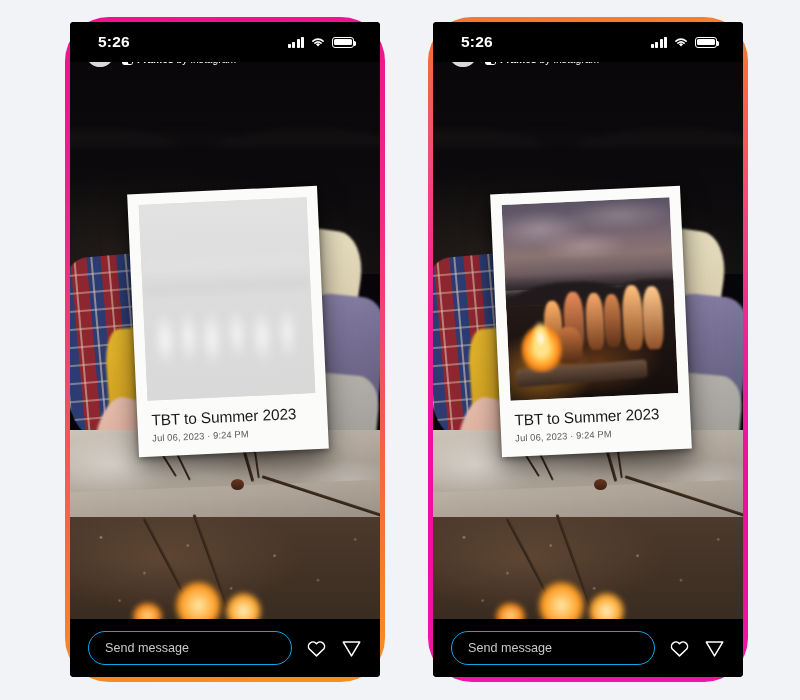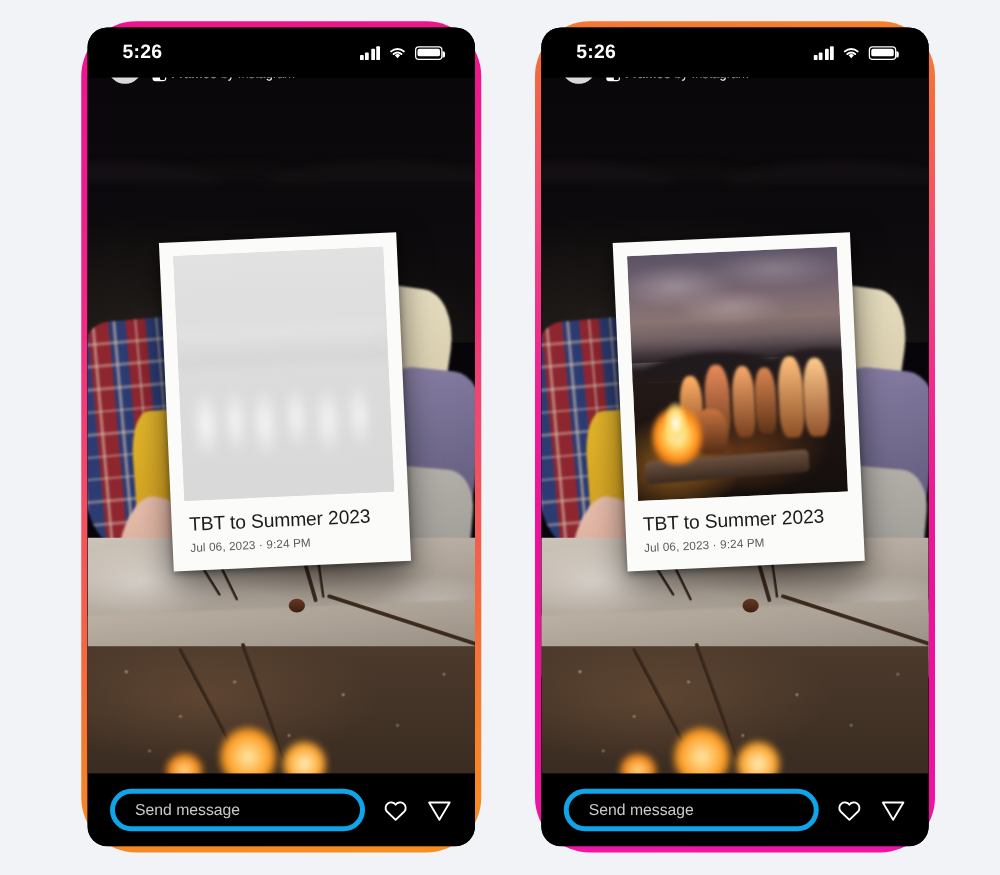--- a/index.html
+++ b/index.html
@@ -14,21 +14,21 @@
   .phone{
     position:absolute; top:17px; width:320px; height:665px;
     border-radius:44px; padding:5px;
     overflow:visible;
   }
   .phone.left{ left:65px; background:linear-gradient(172deg,#f0128c 0%,#ec1b8e 18%,#ef2a86 33%,#f2496b 52%,#f4693f 72%,#f5822a 87%,#f79021 100%); }
   .phone.right{ left:428px; background:linear-gradient(186deg,#f5822a 0%,#f4693f 10%,#f2497a 26%,#ef1f93 48%,#ee0f9b 66%,#ef10a0 84%,#f016a6 100%); }
 
   .screen{
     position:relative; width:100%; height:100%;
-    border-radius:16px; overflow:hidden; background:#000;
+    border-radius:4px; overflow:hidden; background:#000;
   }
 
   
   .statusbar{
     position:relative; z-index:30; height:40px;
     display:flex; align-items:center; justify-content:space-between;
     padding:0 26px 0 28px; color:#fff; background:#000;
   }
   .clock{ font-size:15.5px; font-weight:600; letter-spacing:.2px; }
   .sys-icons{ display:flex; align-items:center; gap:6px; }
@@ -232,21 +232,21 @@
     font-size:15.2px; white-space:nowrap;
     box-shadow:0 4px 14px rgba(0,0,0,.3);
   }
 
   
   .footer{
     position:absolute; left:0; right:0; bottom:0; height:58px; z-index:30;
     background:#000; display:flex; align-items:center; gap:14px; padding:0 18px;
   }
   .msg-input{
-    flex:1; height:34px; border:4px solid #0ea5e9; border-radius:18px;
+    flex:1; height:34px; border:1px solid #0ea5e9; border-radius:18px;
     display:flex; align-items:center; padding:0 16px;
     color:#c9c9c9; font-size:12.6px; background:transparent;
   }
   .heart{ width:21px; height:21px; flex:none; }
   .send{ width:21px; height:21px; flex:none; }
   .heart svg,.send svg{ display:block; width:100%; height:100%; }
 </style>
 </head>
 <body>
 

